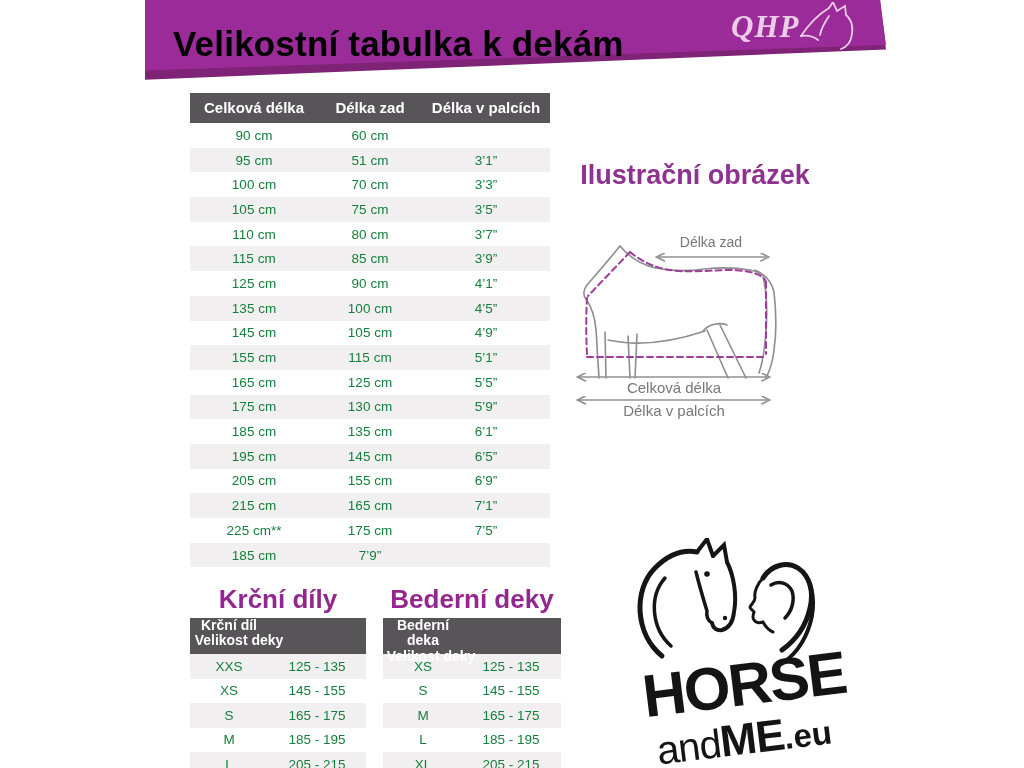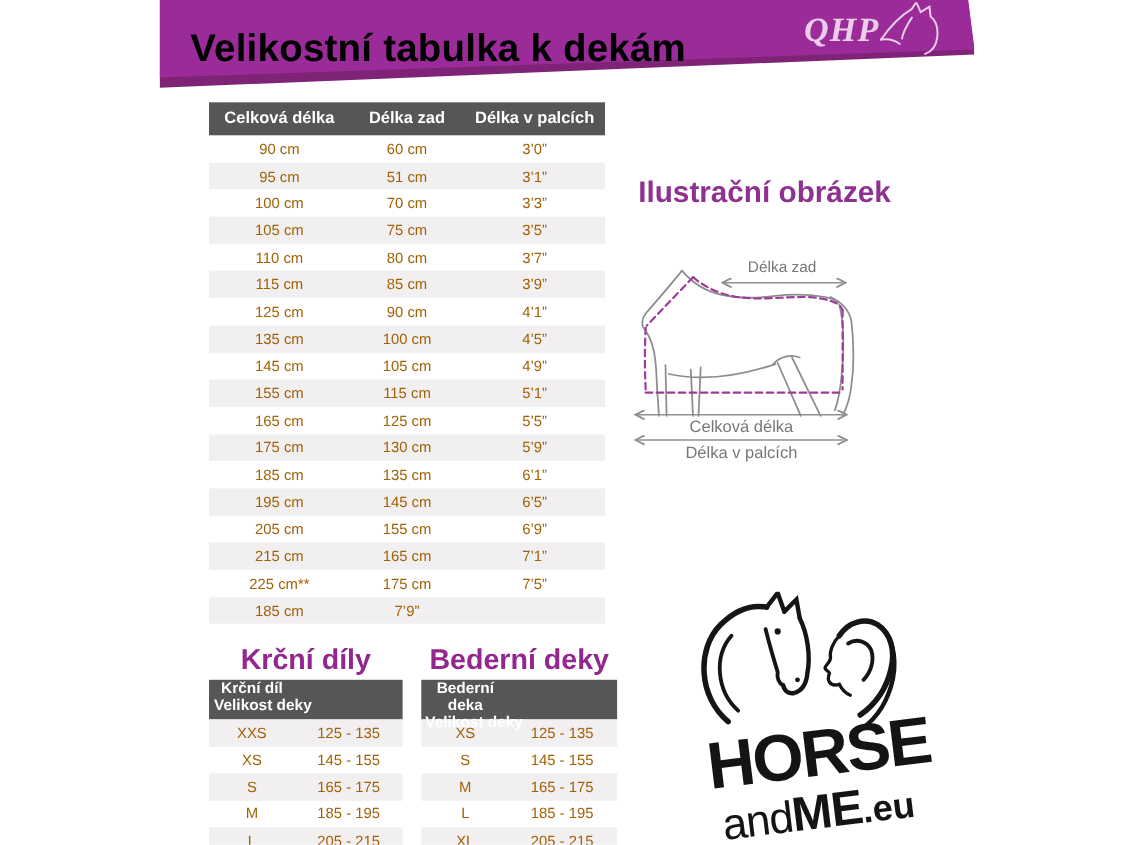--- a/index.html
+++ b/index.html
@@ -16,21 +16,21 @@
   .banner-title{position:absolute;left:28px;top:8px;color:#000000;
     font-size:35px;font-weight:600;letter-spacing:.2px;white-space:nowrap;margin-top:16px;}
   .qhp{position:absolute;left:586px;top:9px;color:#EBCDE8;
     font-family:"Liberation Serif",serif;font-style:italic;font-weight:700;
     font-size:31px;letter-spacing:1px;}
   .qhp-horse{position:absolute;left:650px;top:2px;}
 
   
   .thead{display:flex;background:#585558;color:#fff;font-weight:bold;}
   .thead .tcell{display:flex;align-items:center;justify-content:center;text-align:center;line-height:1.1;}
-  .trow{display:flex;color:#a16207;}
+  .trow{display:flex;color:#15803d;}
   .trow .tcell{display:flex;align-items:center;justify-content:center;text-align:center;}
 
   
   .mtable{position:absolute;left:190px;top:93px;width:360px;}
   .mtable .thead{height:30px;font-size:15px;}
   .mtable .trow{height:24.7px;font-size:13.5px;}
   .mtable .tbody .trow:nth-child(even){background:#F2EFF1;}
   .mtable .tcell:nth-child(1){width:128px;}
   .mtable .tcell:nth-child(2){width:104px;}
   .mtable .tcell:nth-child(3){width:128px;}
@@ -86,21 +86,20 @@
 <div class="mtable">
   <div class="thead">
     <div class="tcell">Celková délka</div>
     <div class="tcell">Délka zad</div>
     <div class="tcell">Délka v palcích</div>
   </div>
   <div class="tbody">
       <div class="trow">
         <div class="tcell">90 cm</div>
         <div class="tcell">60 cm</div>
-        <div class="tcell">3’0”</div>
       </div>
       <div class="trow">
         <div class="tcell">95 cm</div>
         <div class="tcell">51 cm</div>
         <div class="tcell">3’1”</div>
       </div>
       <div class="trow">
         <div class="tcell">100 cm</div>
         <div class="tcell">70 cm</div>
         <div class="tcell">3’3”</div>

